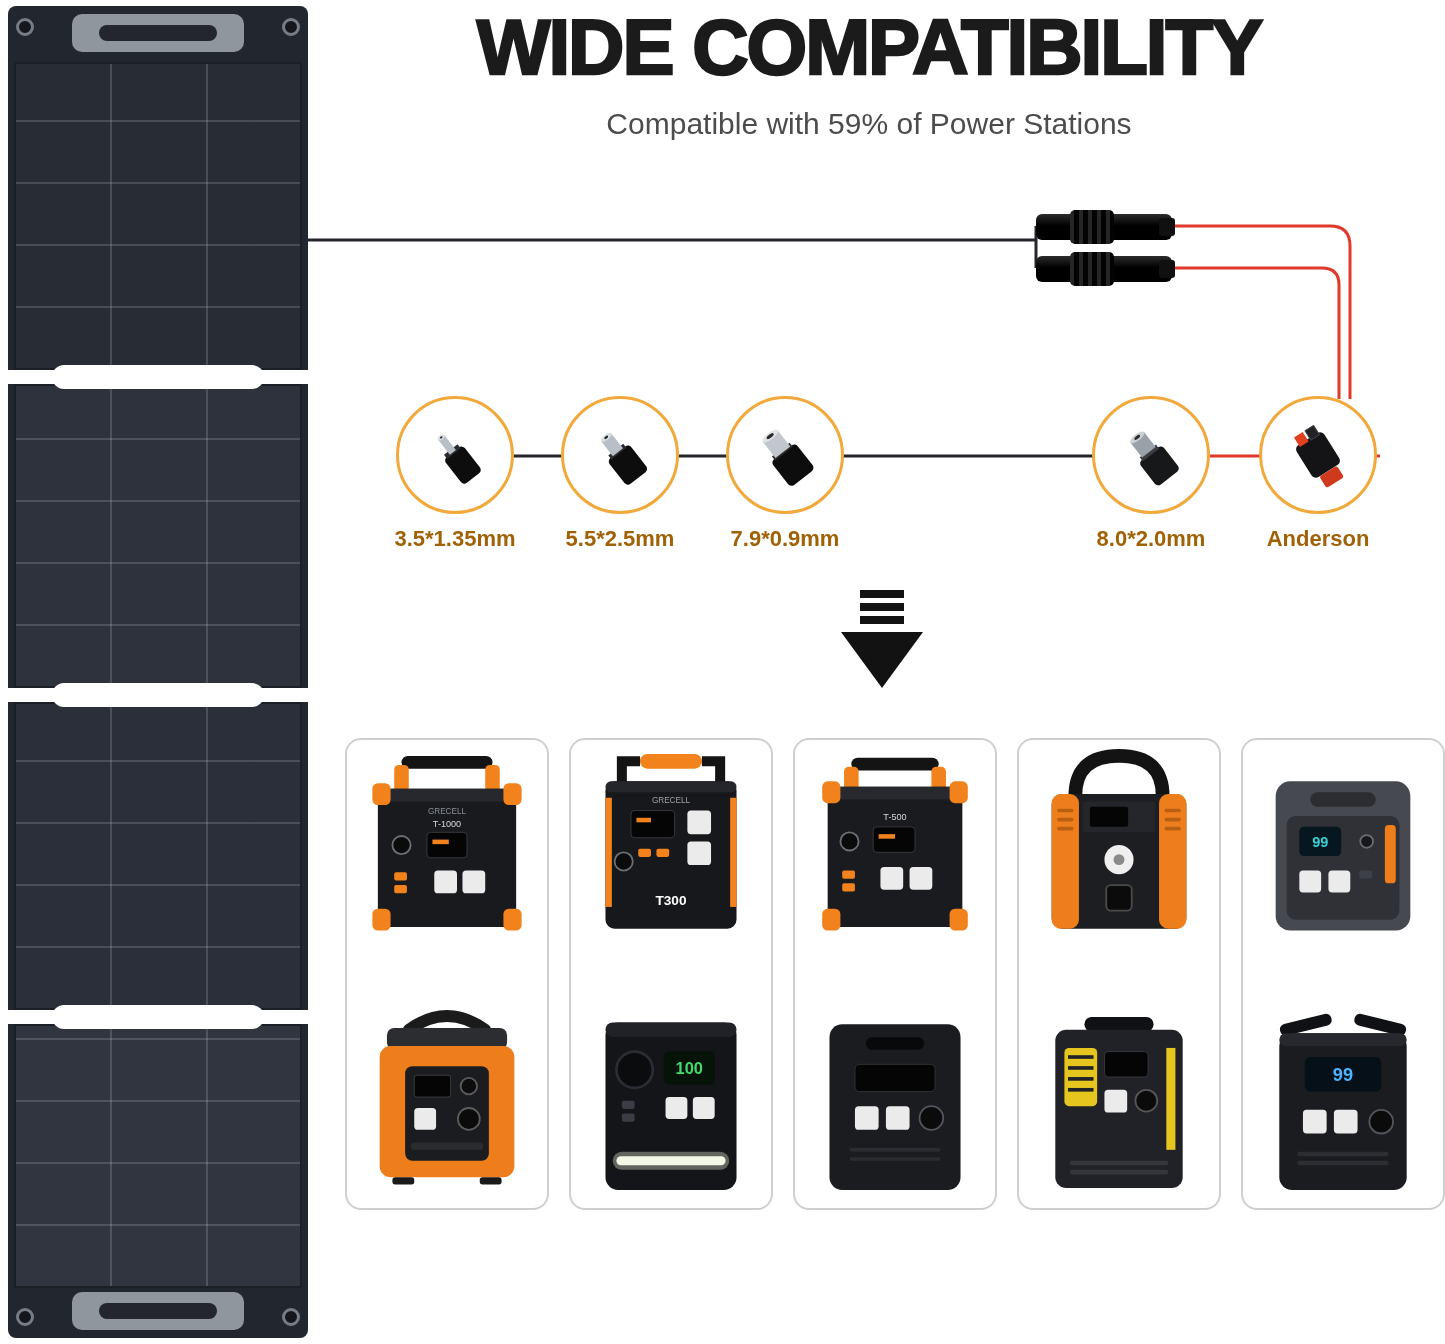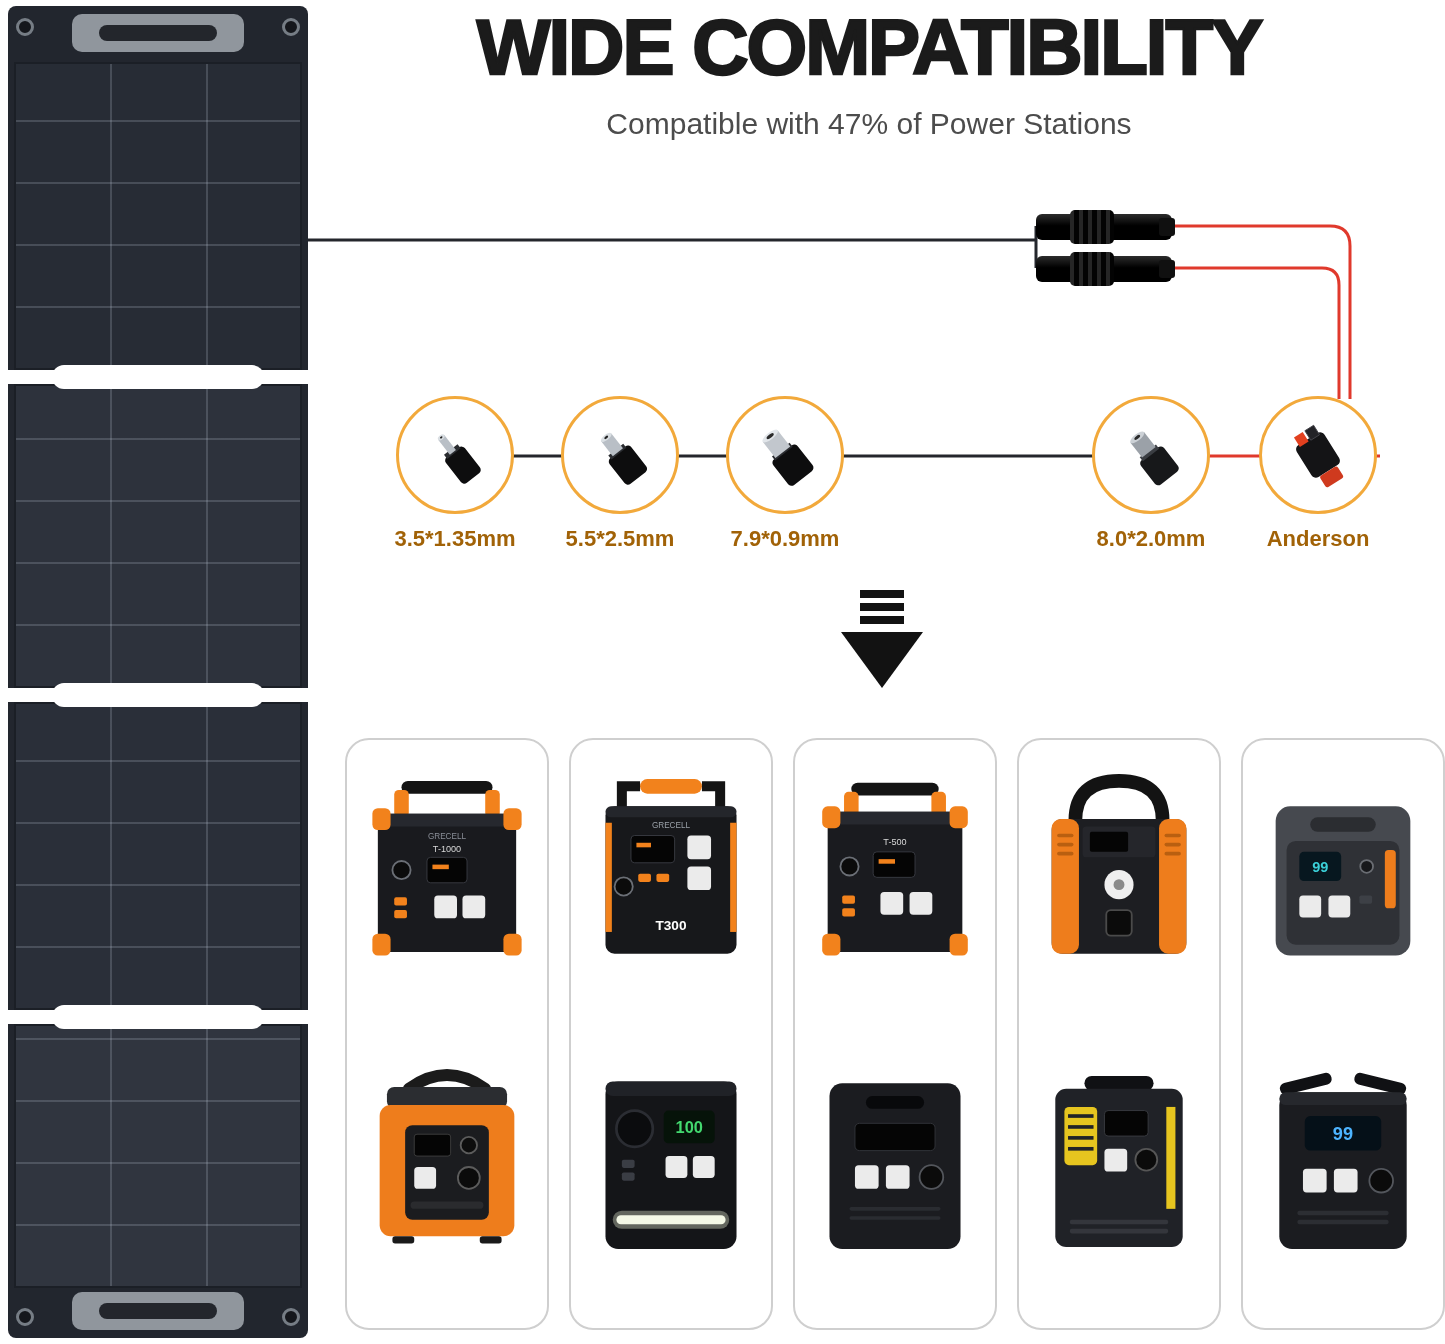--- a/index.html
+++ b/index.html
@@ -46,21 +46,21 @@
   .ci-1{left:380px}.ci-2{left:545px}.ci-3{left:710px}.ci-4{left:875px}.ci-5{left:1076px}.ci-6{left:1243px}
   .connector-circle{width:112px;height:112px;border-radius:50%;border:3px solid #F2A93B;background:#fff;margin:0 auto;
        display:flex;align-items:center;justify-content:center;}
   .connector-label{margin-top:12px;font-size:22px;font-weight:bold;color:#a16207;}
 
   
   .down-arrow{position:absolute;left:835px;top:590px;z-index:2;}
 
   
   .product-grid{position:absolute;left:345px;top:738px;display:flex;gap:20px;z-index:2;}
-  .product-card{width:204px;height:592px;border:2px solid #cfcfcf;border-radius:24px;background:#fff;box-sizing:border-box;
+  .product-card{width:204px;height:472px;border:2px solid #cfcfcf;border-radius:16px;background:#fff;box-sizing:border-box;
        display:flex;flex-direction:column;align-items:center;justify-content:space-evenly;}
   .product-slot{width:190px;height:268px;display:flex;align-items:center;justify-content:center;}
   svg text{font-family:"Liberation Sans",sans-serif;}
 </style>
 </head>
 <body>
 
 <div class="canvas">
 
   <svg class="wires" width="1445" height="1344">
@@ -82,21 +82,21 @@
     <div class="sec s3"></div>
     <div class="fold f3"></div>
     <div class="sec s4"></div>
     <div class="sp-handle bottom"></div>
     <div class="grommet g-bl"></div>
     <div class="grommet g-br"></div>
   </div>
 
   <div class="header">
     <h1 class="title">WIDE COMPATIBILITY</h1>
-    <p class="subtitle">Compatible with 47% of Power Stations</p>
+    <p class="subtitle">Compatible with 59% of Power Stations</p>
   </div>
 
   <div class="mc4-group">
     <div class="mc4 m1"></div>
     <div class="mc4 m2"></div>
   </div>
 
   <div class="connector-item ci-1">
     <div class="connector-circle">
       <svg width="86" height="86" viewBox="0 0 100 100">

